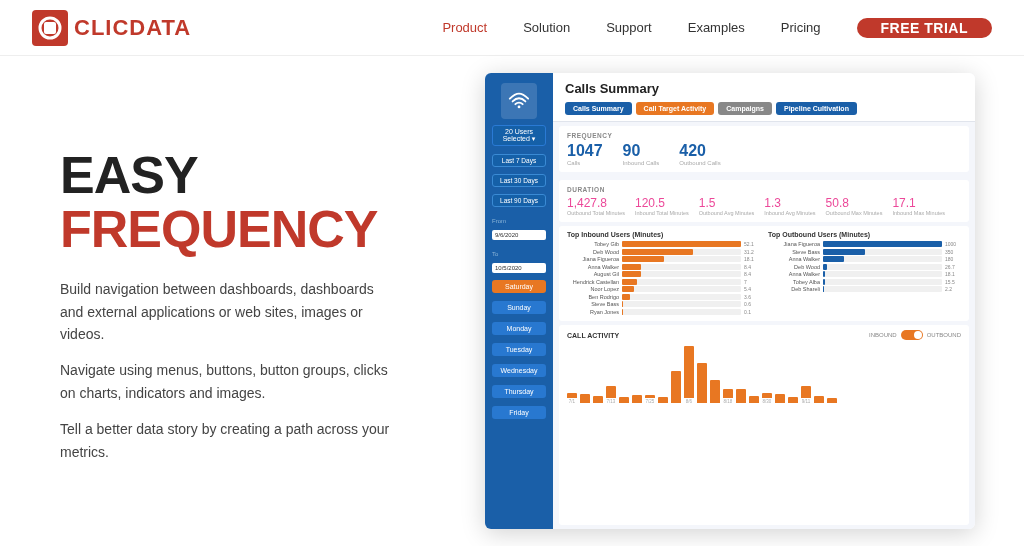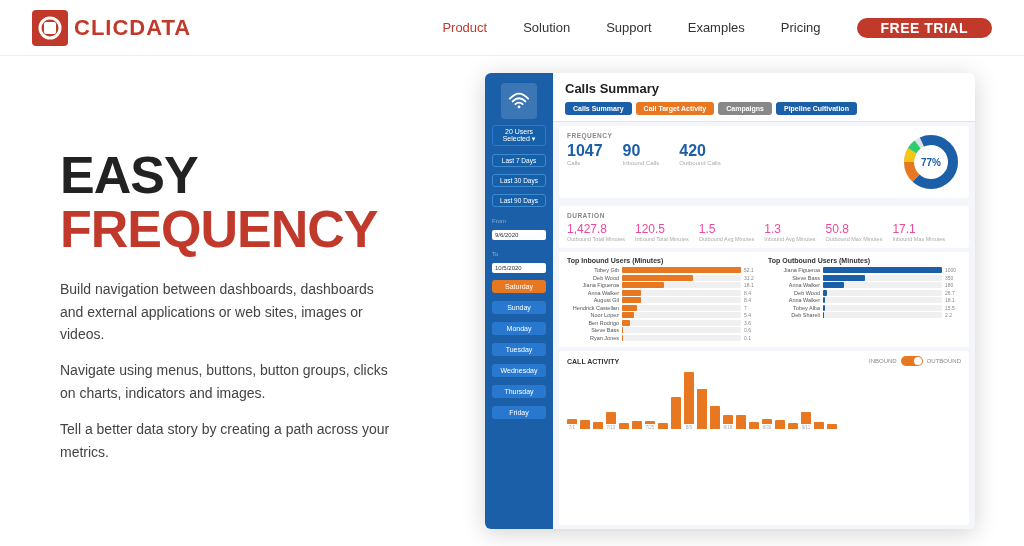--- a/index.html
+++ b/index.html
@@ -449,30 +449,20 @@
               <div>
                 <div class="db-metric-val">90</div>
                 <div class="db-metric-label">Inbound Calls</div>
               </div>
               <div>
                 <div class="db-metric-val">420</div>
                 <div class="db-metric-label">Outbound Calls</div>
               </div>
             </div>
           </div>
-          <div class="db-donut-area">
-            <svg width="60" height="60" viewBox="0 0 60 60">
-              <circle cx="30" cy="30" r="22" fill="none" stroke="#e0e0e0" stroke-width="10"></circle>
-              <circle cx="30" cy="30" r="22" fill="none" stroke="#1a5fa8" stroke-width="10" stroke-dasharray="95 43" stroke-dashoffset="10" transform="rotate(-90 30 30)"></circle>
-              <circle cx="30" cy="30" r="22" fill="none" stroke="#e87722" stroke-width="10" stroke-dasharray="18 120" stroke-dashoffset="-85" transform="rotate(-90 30 30)"></circle>
-              <circle cx="30" cy="30" r="22" fill="none" stroke="#f5c518" stroke-width="10" stroke-dasharray="12 126" stroke-dashoffset="-103" transform="rotate(-90 30 30)"></circle>
-              <circle cx="30" cy="30" r="22" fill="none" stroke="#2ecc71" stroke-width="10" stroke-dasharray="8 130" stroke-dashoffset="-115" transform="rotate(-90 30 30)"></circle>
-            </svg>
-            <div class="db-donut-label">77%</div>
-          </div>
         </div>
 
         <div class="db-section">
           <div class="db-section-label">DURATION</div>
           <div class="db-duration-metrics">
             <div>
               <div class="db-dur-val">1,427.8</div>
               <div class="db-dur-label">Outbound Total Minutes</div>
             </div>
             <div>

